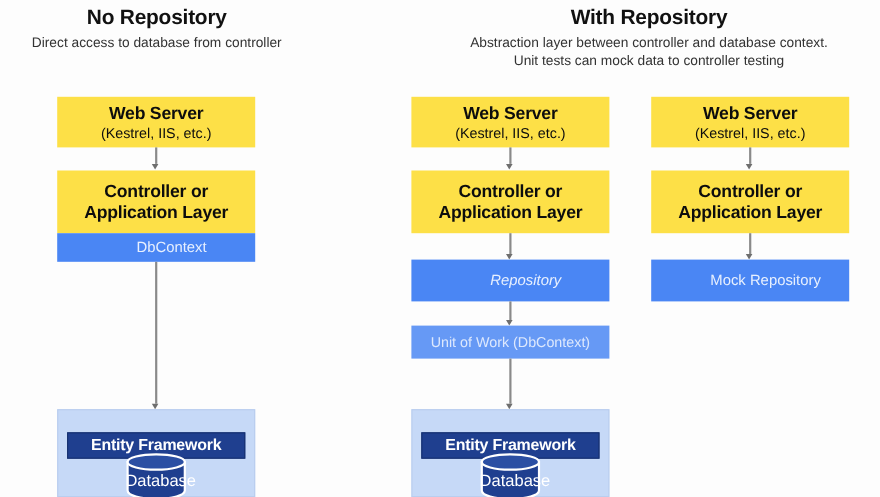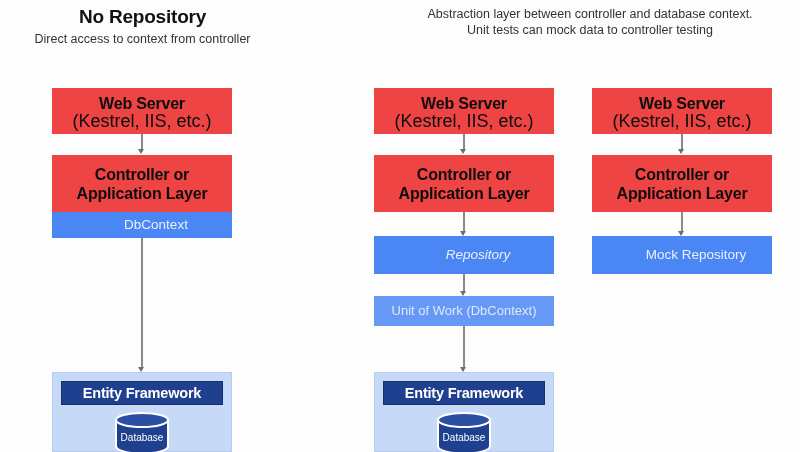--- a/index.html
+++ b/index.html
@@ -54,32 +54,32 @@
     position: absolute;
     box-sizing: border-box;
     text-align: center;
     display: flex;
     flex-direction: column;
     align-items: center;
     justify-content: center;
   }
 
   .node-grey {
-    background: #ef4444;
+    background: #fde047;
     color: #0d0d0d;
   }
   .node-grey .ttl {
     font-size: 16px;
     font-weight: bold;
     line-height: 19px;
     letter-spacing: -0.2px;
     white-space: nowrap;
   }
   .node-grey .sub {
-    font-size: 18px;
+    font-size: 13px;
     font-weight: normal;
     line-height: 16px;
     white-space: nowrap;
   }
 
   .node-blue {
     background: #4a86f4;
     color: #e8f0fe;
     padding-left: 28px;
   }
@@ -105,21 +105,21 @@
   .ef-group {
     position: absolute;
     box-sizing: border-box;
     background: #c6d9f7;
     border: 1px solid #b9cdee;
   }
   .ef-bar {
     position: absolute;
     left: 8px;
     right: 8px;
-    top: 8px;
+    top: 20px;
     height: 24px;
     background: #1f3f8f;
     border: 1px solid #16306e;
     box-sizing: border-box;
     color: #ffffff;
     font-size: 14.5px;
     font-weight: bold;
     line-height: 22px;
     text-align: center;
     letter-spacing: -0.2px;
@@ -135,21 +135,21 @@
     margin-left: -28px;
     top: 38px;
   }
   .db-cyl svg { display: block; }
   .db-label {
     position: absolute;
     left: 0;
     right: 0;
     top: 21px;
     text-align: center;
-    font-size: 10px;
+    font-size: 15px;
     color: #ffffff;
     line-height: 12px;
     white-space: nowrap;
     pointer-events: none;
   }
 
   
   .arrow {
     position: absolute;
     width: 9px;
@@ -171,24 +171,25 @@
     border-top: 5px solid #6e6e6e;
   }
 </style>
 </head>
 <body>
 
 <div id="canvas">
 
   <div class="panel-header" id="header-left">
     <div class="panel-title">No Repository</div>
-    <div class="panel-sub">Direct access to context from controller</div>
+    <div class="panel-sub">Direct access to database from controller</div>
   </div>
 
   <div class="panel-header" id="header-right">
+    <div class="panel-title">With Repository</div>
     <div class="panel-sub">Abstraction layer between controller and database context.</div>
     <div class="panel-sub">Unit tests can mock data to controller testing</div>
   </div>
 
   <div class="node node-grey" style="left:52px; top:88px; width:180px; height:46px;">
     <div class="ttl">Web Server</div>
     <div class="sub">(Kestrel, IIS, etc.)</div>
   </div>
 
   <div class="arrow" style="left:137px; top:134px; height:20px;">

